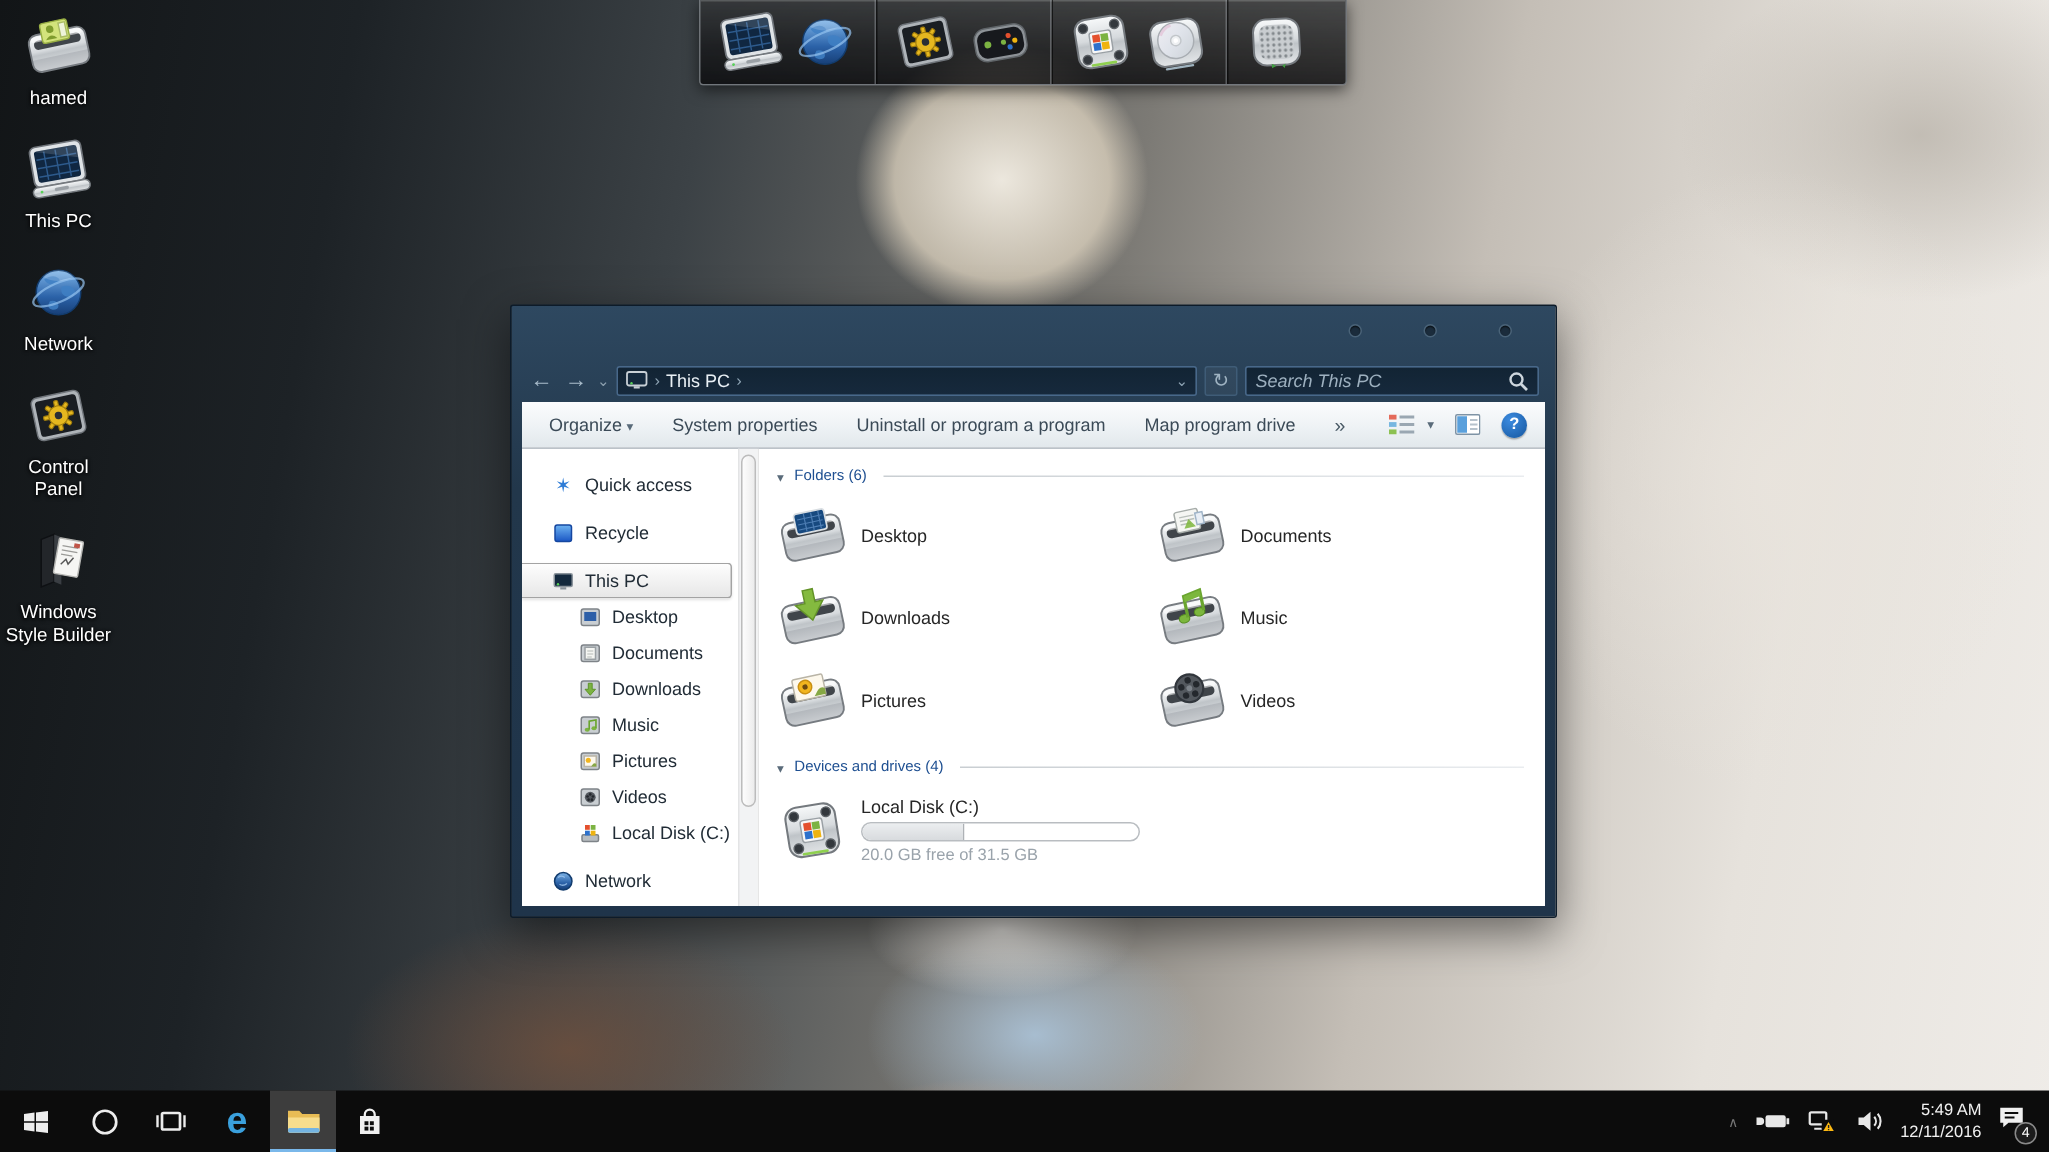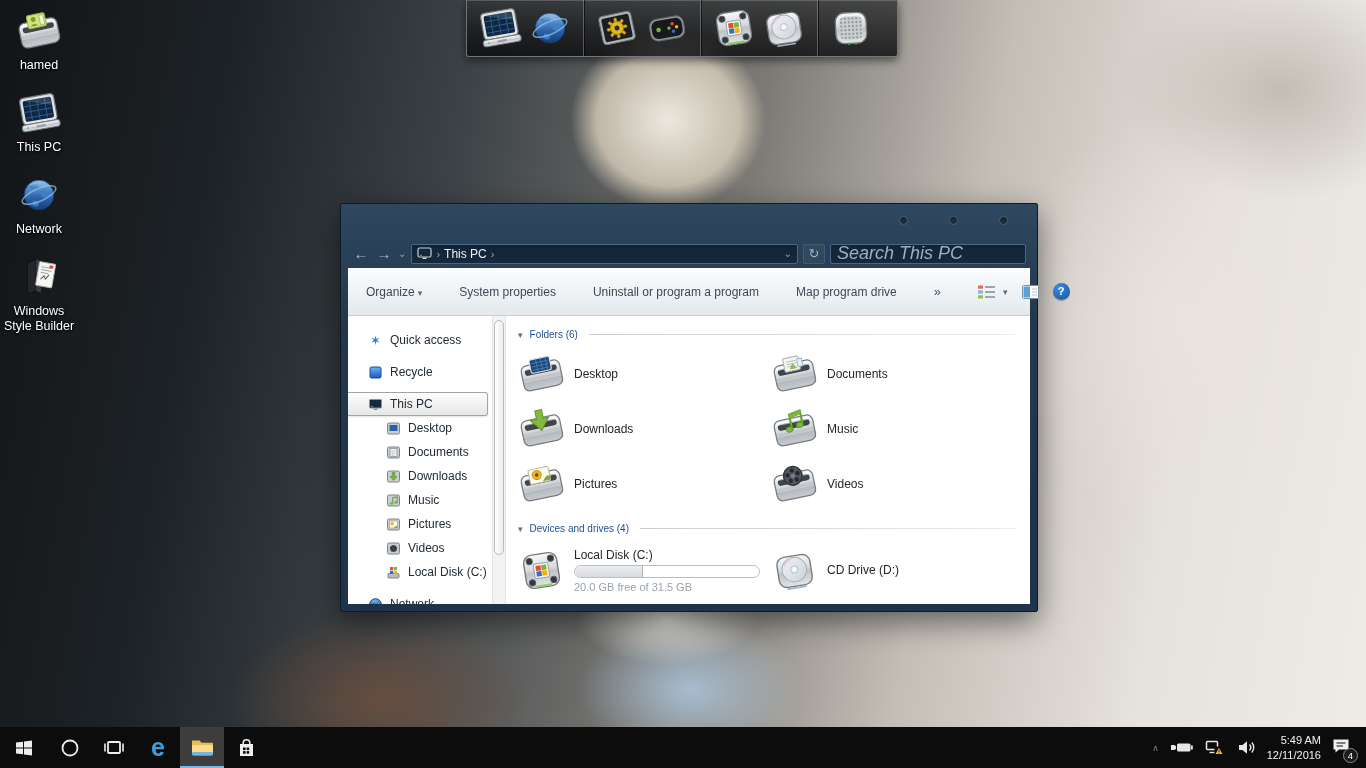--- a/index.html
+++ b/index.html
@@ -46,24 +46,24 @@
   .nav-chev { font-size:10px; color:#8fa2b0; cursor:pointer; }
   .addr { flex:1; height:20px; display:flex; align-items:center; gap:4px; padding:0 5px;
     background:linear-gradient(180deg,#122434 0%, #16293c 100%); border:1px solid #48688a; border-radius:2px; cursor:text; }
   .addr-crumb { font-size:12px; color:#e9f0f5; }
   .addr-sep { font-size:11px; color:#8fa5b5; }
   .addr-chev { margin-left:auto; font-size:10px; color:#8fa5b5; cursor:pointer; }
   .refresh-btn { width:22px; height:20px; border:1px solid #3f5c77; border-radius:2px; color:#9fb3c2;
     font-size:13px; line-height:18px; text-align:center; cursor:pointer; background:rgba(255,255,255,.04); }
   .searchbox { width:196px; height:20px; display:flex; align-items:center; padding:0 6px;
     background:linear-gradient(180deg,#122434 0%, #16293c 100%); border:1px solid #48688a; border-radius:2px; }
-  .searchbox input { flex:1; background:transparent; border:none; outline:none; color:#dfe8ef; font-size:18px; font-family:"Liberation Sans",sans-serif; }
+  .searchbox input { flex:1; background:transparent; border:none; outline:none; color:#dfe8ef; font-size:12px; font-family:"Liberation Sans",sans-serif; }
   .searchbox input::placeholder { font-style:italic; color:#9db0bf; }
 
-  .toolbar { height:48px; flex:none; display:flex; align-items:center; gap:37px; padding:0 12px 0 18px;
+  .toolbar { height:31px; flex:none; display:flex; align-items:center; gap:26px; padding:0 12px 0 18px;
     background:linear-gradient(180deg,#fbfcfd 0%, #eef2f5 55%, #e2e8ec 100%); border-bottom:1px solid #c9ced3;
     font-size:12px; color:#3b4a57; }
   .tb-item { cursor:pointer; white-space:nowrap; }
   .tb-caret { font-size:9px; color:#5a6b7a; margin-left:3px; }
   .tb-overflow { font-size:13px; color:#4a5a66; cursor:pointer; }
   .tb-right { margin-left:auto; display:flex; align-items:center; gap:14px; }
   .help-btn { width:17px; height:17px; border-radius:50%; background:radial-gradient(circle at 35% 30%, #3c8be0, #15569e);
     color:#fff; font-size:11px; font-weight:bold; text-align:center; line-height:17px; cursor:pointer; box-shadow:0 1px 1px rgba(0,0,0,.3); }
 
   .win-body { flex:1; display:flex; background:#fff; overflow:hidden; }
@@ -307,20 +307,26 @@
     <div class="desk-label">This PC</div>
   </div>
   <div class="desk-item">
     <svg viewBox="0 0 48 48">
         <use href="#sym-globe"></use>
       </svg>
     <div class="desk-label">Network</div>
   </div>
   <div class="desk-item">
     <svg viewBox="0 0 48 48">
+        <use href="#sym-gearplate"></use>
+      </svg>
+    <div class="desk-label">Control Panel</div>
+  </div>
+  <div class="desk-item">
+    <svg viewBox="0 0 48 48">
         <use href="#sym-wsb"></use>
       </svg>
     <div class="desk-label">Windows Style Builder</div>
   </div>
 </div>
 
 <div class="win">
   <div class="win-title">
     <div class="win-dots">
       <div class="win-dot"></div>
@@ -588,26 +594,20 @@
               <use href="#sym-disk"></use>
             </svg>
           <div class="drive-info">
             <span class="drive-name">Local Disk (C:)</span>
             <div class="drive-bar">
               <div class="drive-fill" style="width: 37%;"></div>
             </div>
             <span class="drive-free">20.0 GB free of 31.5 GB</span>
           </div>
         </div>
-        <div class="gitem" style="height:60px">
-          <svg viewBox="0 0 48 48">
-              <use href="#sym-cd"></use>
-            </svg>
-          <span class="glabel">CD Drive (D:)</span>
-        </div>
       </div>
     </div>
   </div>
 </div>
 
 <div class="taskbar">
   <div class="tb-app start">
     <svg width="18" height="18" viewBox="0 0 18 18">
       <path d="M1 3.6 L8 2.7 V8.5 H1 Z M9 2.6 L17 1.6 V8.5 H9 Z M1 9.5 H8 V15.3 L1 14.4 Z M9 9.5 H17 V16.4 L9 15.4 Z" fill="#ededed"></path>
     </svg>

